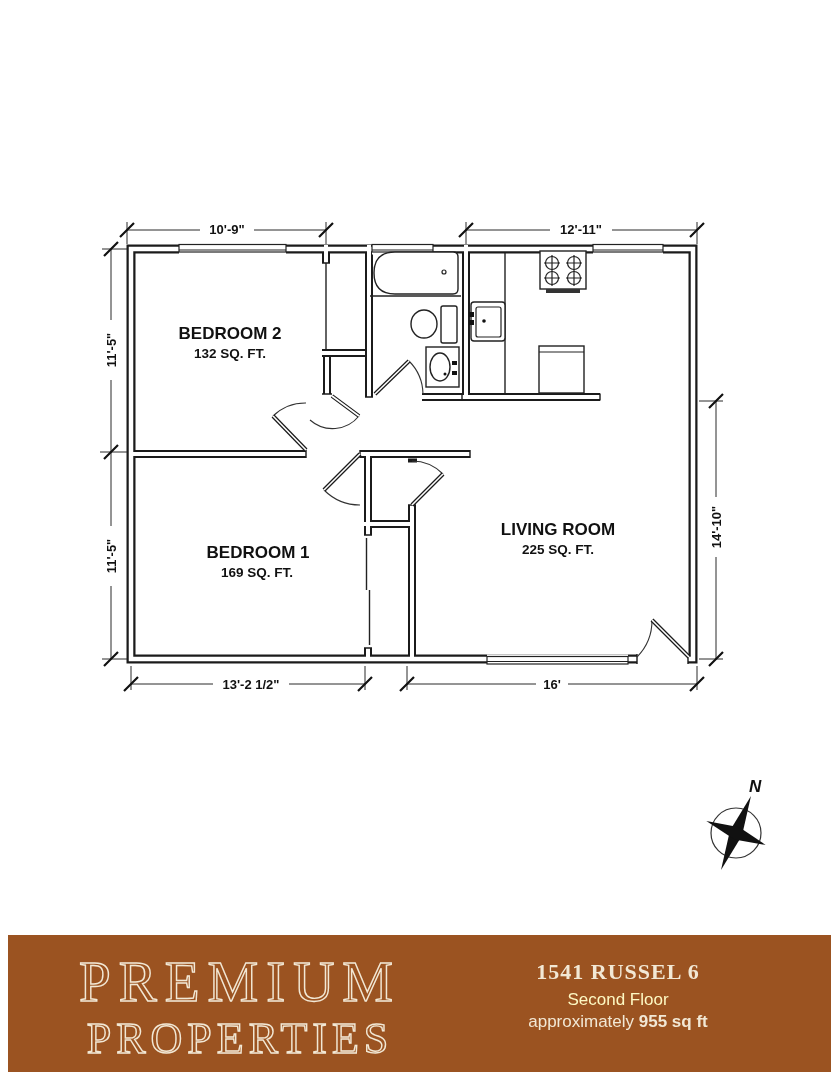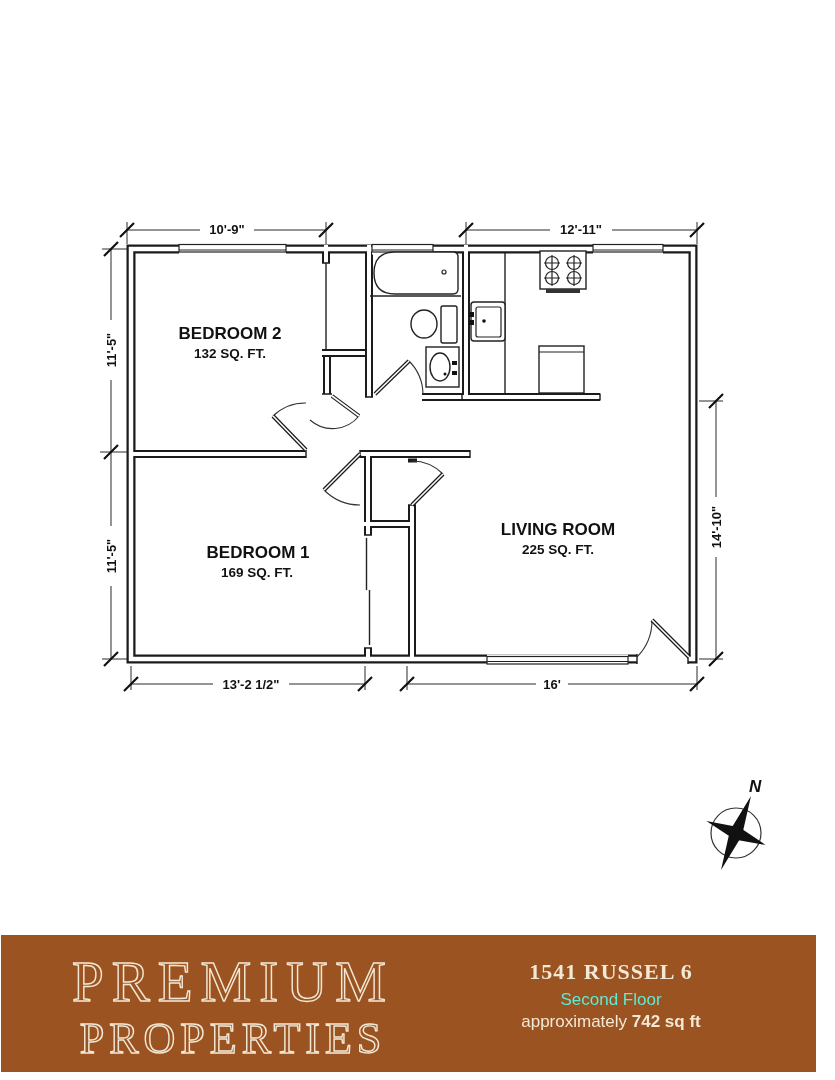--- a/index.html
+++ b/index.html
@@ -19,21 +19,21 @@
   .cap{fill:none;stroke:#1b1b1b;stroke-width:1.4;}
   .dim{fill:none;stroke:#2a2a2a;stroke-width:1;}
   .tick{fill:none;stroke:#111;stroke-width:2.2;}
   .labelbox{fill:#ffffff;}
   .dimtext{font:700 13px "Liberation Sans",sans-serif;fill:#111;}
   .roomname{font:700 17px "Liberation Sans",sans-serif;fill:#111;}
   .roomarea{font:700 13.5px "Liberation Sans",sans-serif;fill:#111;}
   .north{font:italic 700 17px "Liberation Sans",sans-serif;fill:#111;}
   .win{fill:none;stroke:#222;stroke-width:1.2;}
   
-  #brand-bar{position:absolute;left:1px;top:935px;width:815px;height:137px;}
+  #brand-bar{position:absolute;left:8px;top:935px;width:815px;height:137px;padding-left:8px;}
   #brand-svg{position:absolute;left:22px;top:6px;}
   .brand-outline{fill:none;stroke-width:1.4;font-family:"Liberation Serif","DejaVu Serif",serif;}
   #address-block{position:absolute;left:445px;top:20px;width:330px;text-align:center;}
   #address-line{font-family:"Liberation Serif","DejaVu Serif",serif;font-weight:700;
                 font-size:22px;line-height:34px;letter-spacing:1px;}
   #floor-line{font-family:"Liberation Sans",sans-serif;font-size:17px;line-height:22px;}
   #approx-line{font-family:"Liberation Sans",sans-serif;font-size:17px;line-height:22px;}
   #approx-line b{font-weight:700;}
 </style>
 </head>
@@ -221,17 +221,17 @@
     </g>
   </svg>
 
   <div id="brand-bar" style="background-color: rgb(155, 83, 33);">
     <svg id="brand-svg" width="430" height="128" viewBox="0 0 430 128">
       <text class="brand-outline" x="210" y="60" text-anchor="middle" font-size="57" letter-spacing="8" stroke="#F2E8D5">PREMIUM</text>
       <text class="brand-outline" x="210" y="112" text-anchor="middle" font-size="44" letter-spacing="5" stroke="#F2E8D5">PROPERTIES</text>
     </svg>
     <div id="address-block">
       <div id="address-line" style="color: rgb(242, 232, 213);">1541 RUSSEL 6</div>
-      <div id="floor-line" style="color: #5eead4;">Second Floor</div>
-      <div id="approx-line" style="color: rgb(242, 232, 213);"><span>approximately </span><b>742 sq ft</b></div>
+      <div id="floor-line" style="color: #fef9c3;">Second Floor</div>
+      <div id="approx-line" style="color: rgb(242, 232, 213);"><span>approximately </span><b>955 sq ft</b></div>
     </div>
   </div>
 </div>
 
 </body></html>

